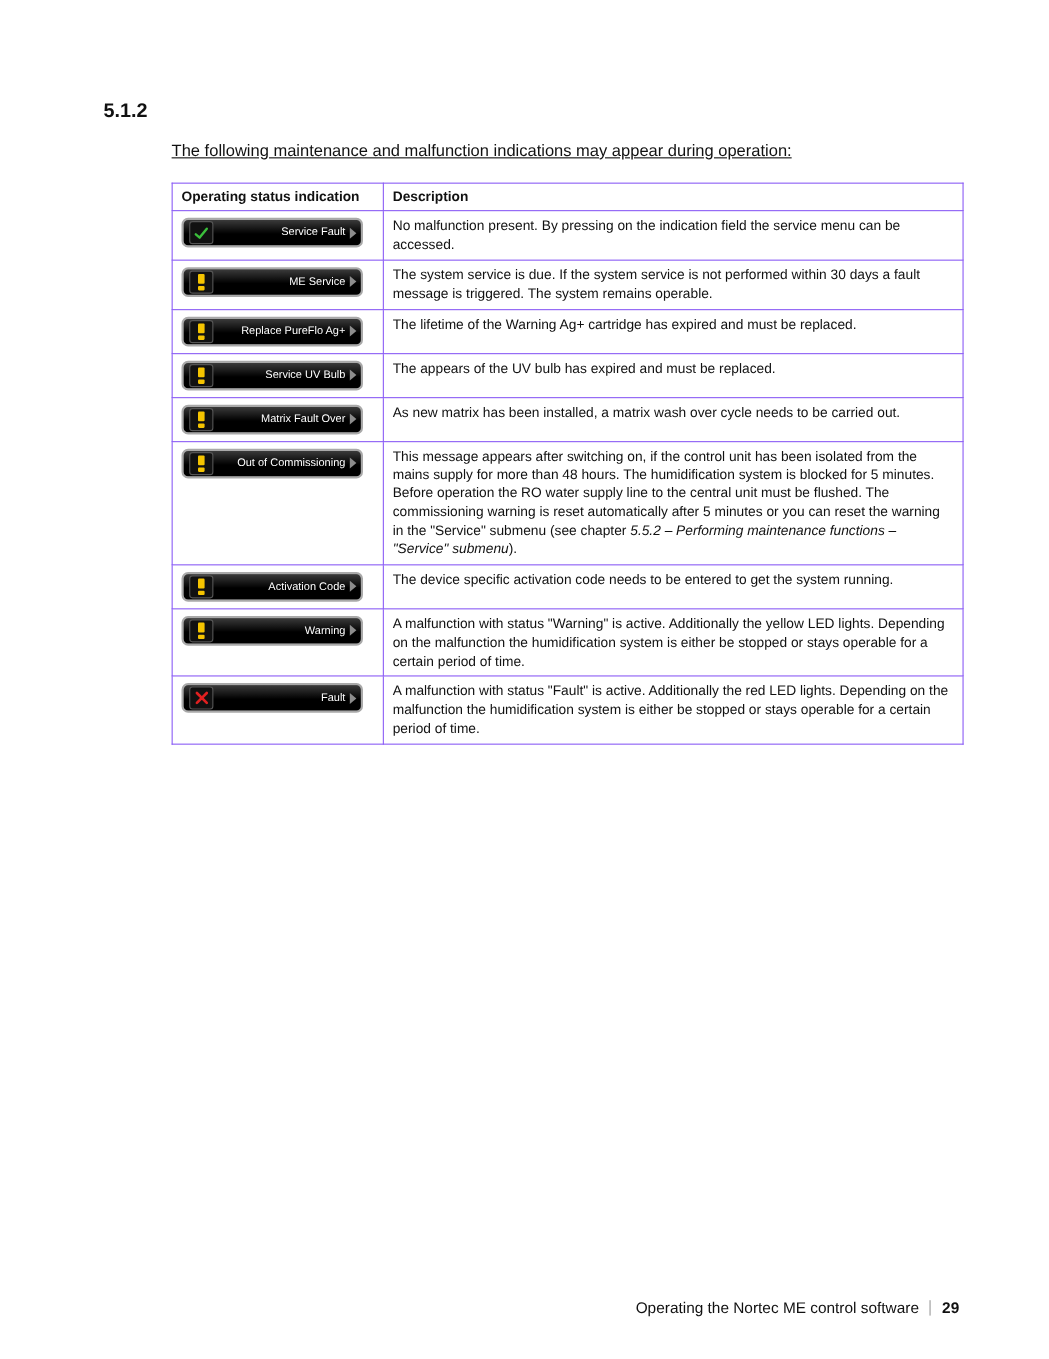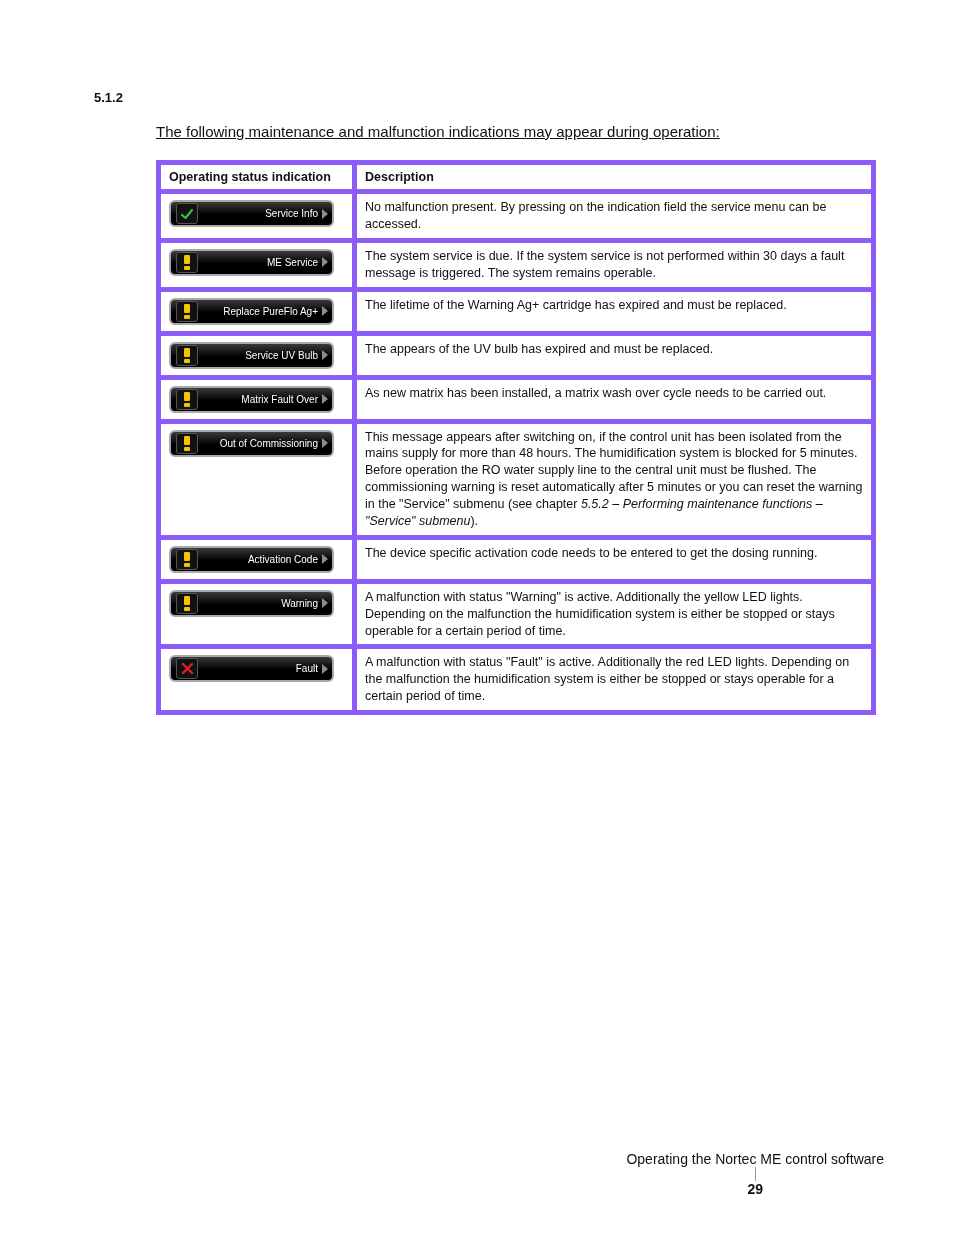--- a/index.html
+++ b/index.html
@@ -16,41 +16,41 @@
     min-height: 1235px;
     position: relative;
   }
   .heading-row {
     display: flex;
     align-items: baseline;
     margin-bottom: 18px;
   }
   .sec-num {
     font-weight: bold;
-    font-size: 13px;
+    font-size: 18px;
     width: 62px;
   }
   .sec-title {
     font-weight: bold;
     font-size: 18px;
   }
   .intro {
     margin-left: 62px;
     font-size: 15px;
     margin-bottom: 20px;
     text-decoration: underline;
   }
   table.indications {
     margin-left: 62px;
     border-collapse: collapse;
     width: 720px;
     font-size: 12.5px;
   }
   table.indications th, table.indications td {
-    border: 5px solid #8b5cf6;
+    border: 1px solid #8b5cf6;
     padding: 5px 8px;
     vertical-align: top;
     text-align: left;
   }
   table.indications th {
     font-weight: bold;
     font-size: 12.5px;
   }
   table.indications th:first-child {
     width: 175px;
@@ -108,25 +108,24 @@
   .excl .bar {
     width: 6px; height: 9px; background: #f5c400; border-radius:1px;
   }
   .excl .dot {
     width: 6px; height: 4px; background: #f5c400; margin-top:2px; border-radius:1px;
   }
   .cross-svg { width:13px; height:13px; }
   .footer {
     position: absolute;
     bottom: 38px;
-    right: 70px;
+    right: 82px;
     font-size: 14px;
     display: flex;
     align-items: center;
-    flex-direction: column;
   }
   .footer .divider {
     display:inline-block;
     width:1px; height:14px;
     background:#999;
     margin:0 10px;
     vertical-align:middle;
   }
   .footer .pn { font-weight: bold; }
 </style>
@@ -150,21 +149,21 @@
     </thead>
     <tbody id="tbody">
         <tr>
           <td>
             <div class="status-btn">
               <div class="icon-box">
                 <svg class="check-svg" viewBox="0 0 14 14">
                   <path d="M2 8 L5.5 11 L12 3" stroke="#3bbf3b" stroke-width="2.2" fill="none" stroke-linecap="round" stroke-linejoin="round"></path>
                 </svg>
               </div>
-              <span class="label">Service Info</span>
+              <span class="label">Service Fault</span>
               <span class="arrow"></span>
             </div>
           </td>
           <td class="desc">No malfunction present. By pressing on the indication field the service menu can be accessed.</td>
         </tr>
         <tr>
           <td>
             <div class="status-btn">
               <div class="icon-box">
                 <div class="excl">
@@ -244,21 +243,21 @@
               <div class="icon-box">
                 <div class="excl">
                   <div class="bar"></div>
                   <div class="dot"></div>
                 </div>
               </div>
               <span class="label">Activation Code</span>
               <span class="arrow"></span>
             </div>
           </td>
-          <td class="desc">The device specific activation code needs to be entered to get the dosing running.</td>
+          <td class="desc">The device specific activation code needs to be entered to get the system running.</td>
         </tr>
         <tr>
           <td>
             <div class="status-btn">
               <div class="icon-box">
                 <div class="excl">
                   <div class="bar"></div>
                   <div class="dot"></div>
                 </div>
               </div>

